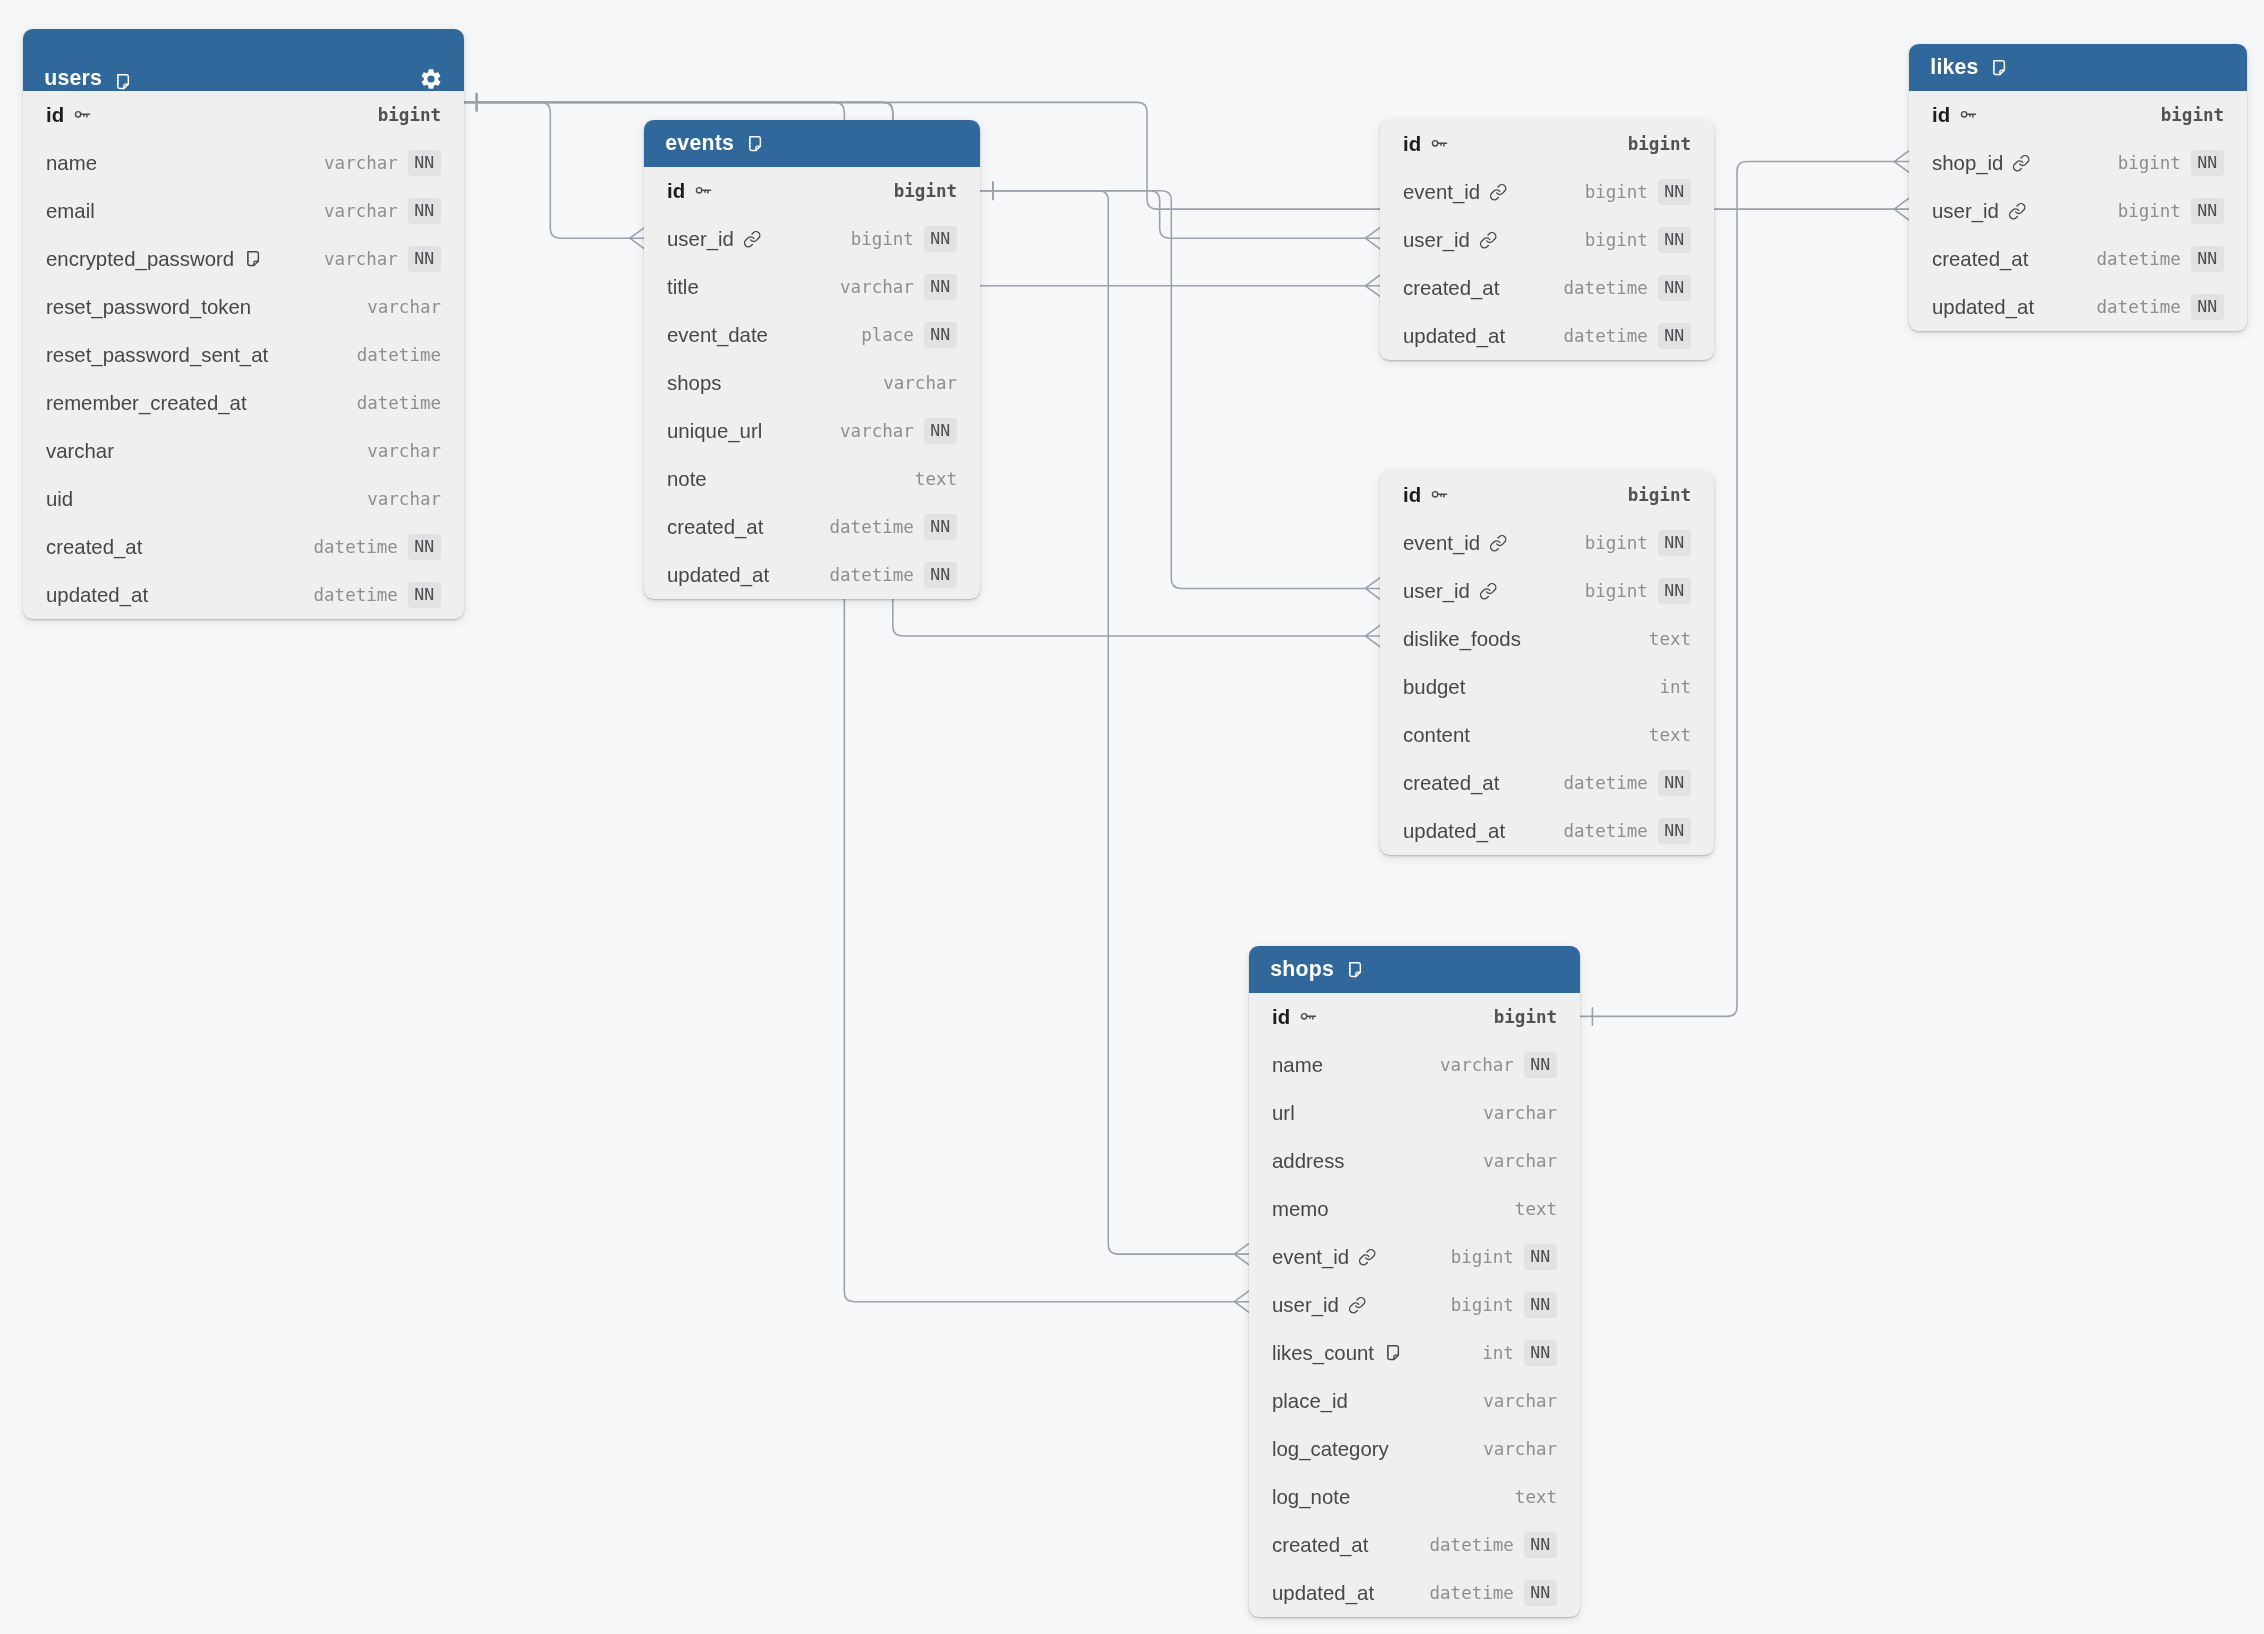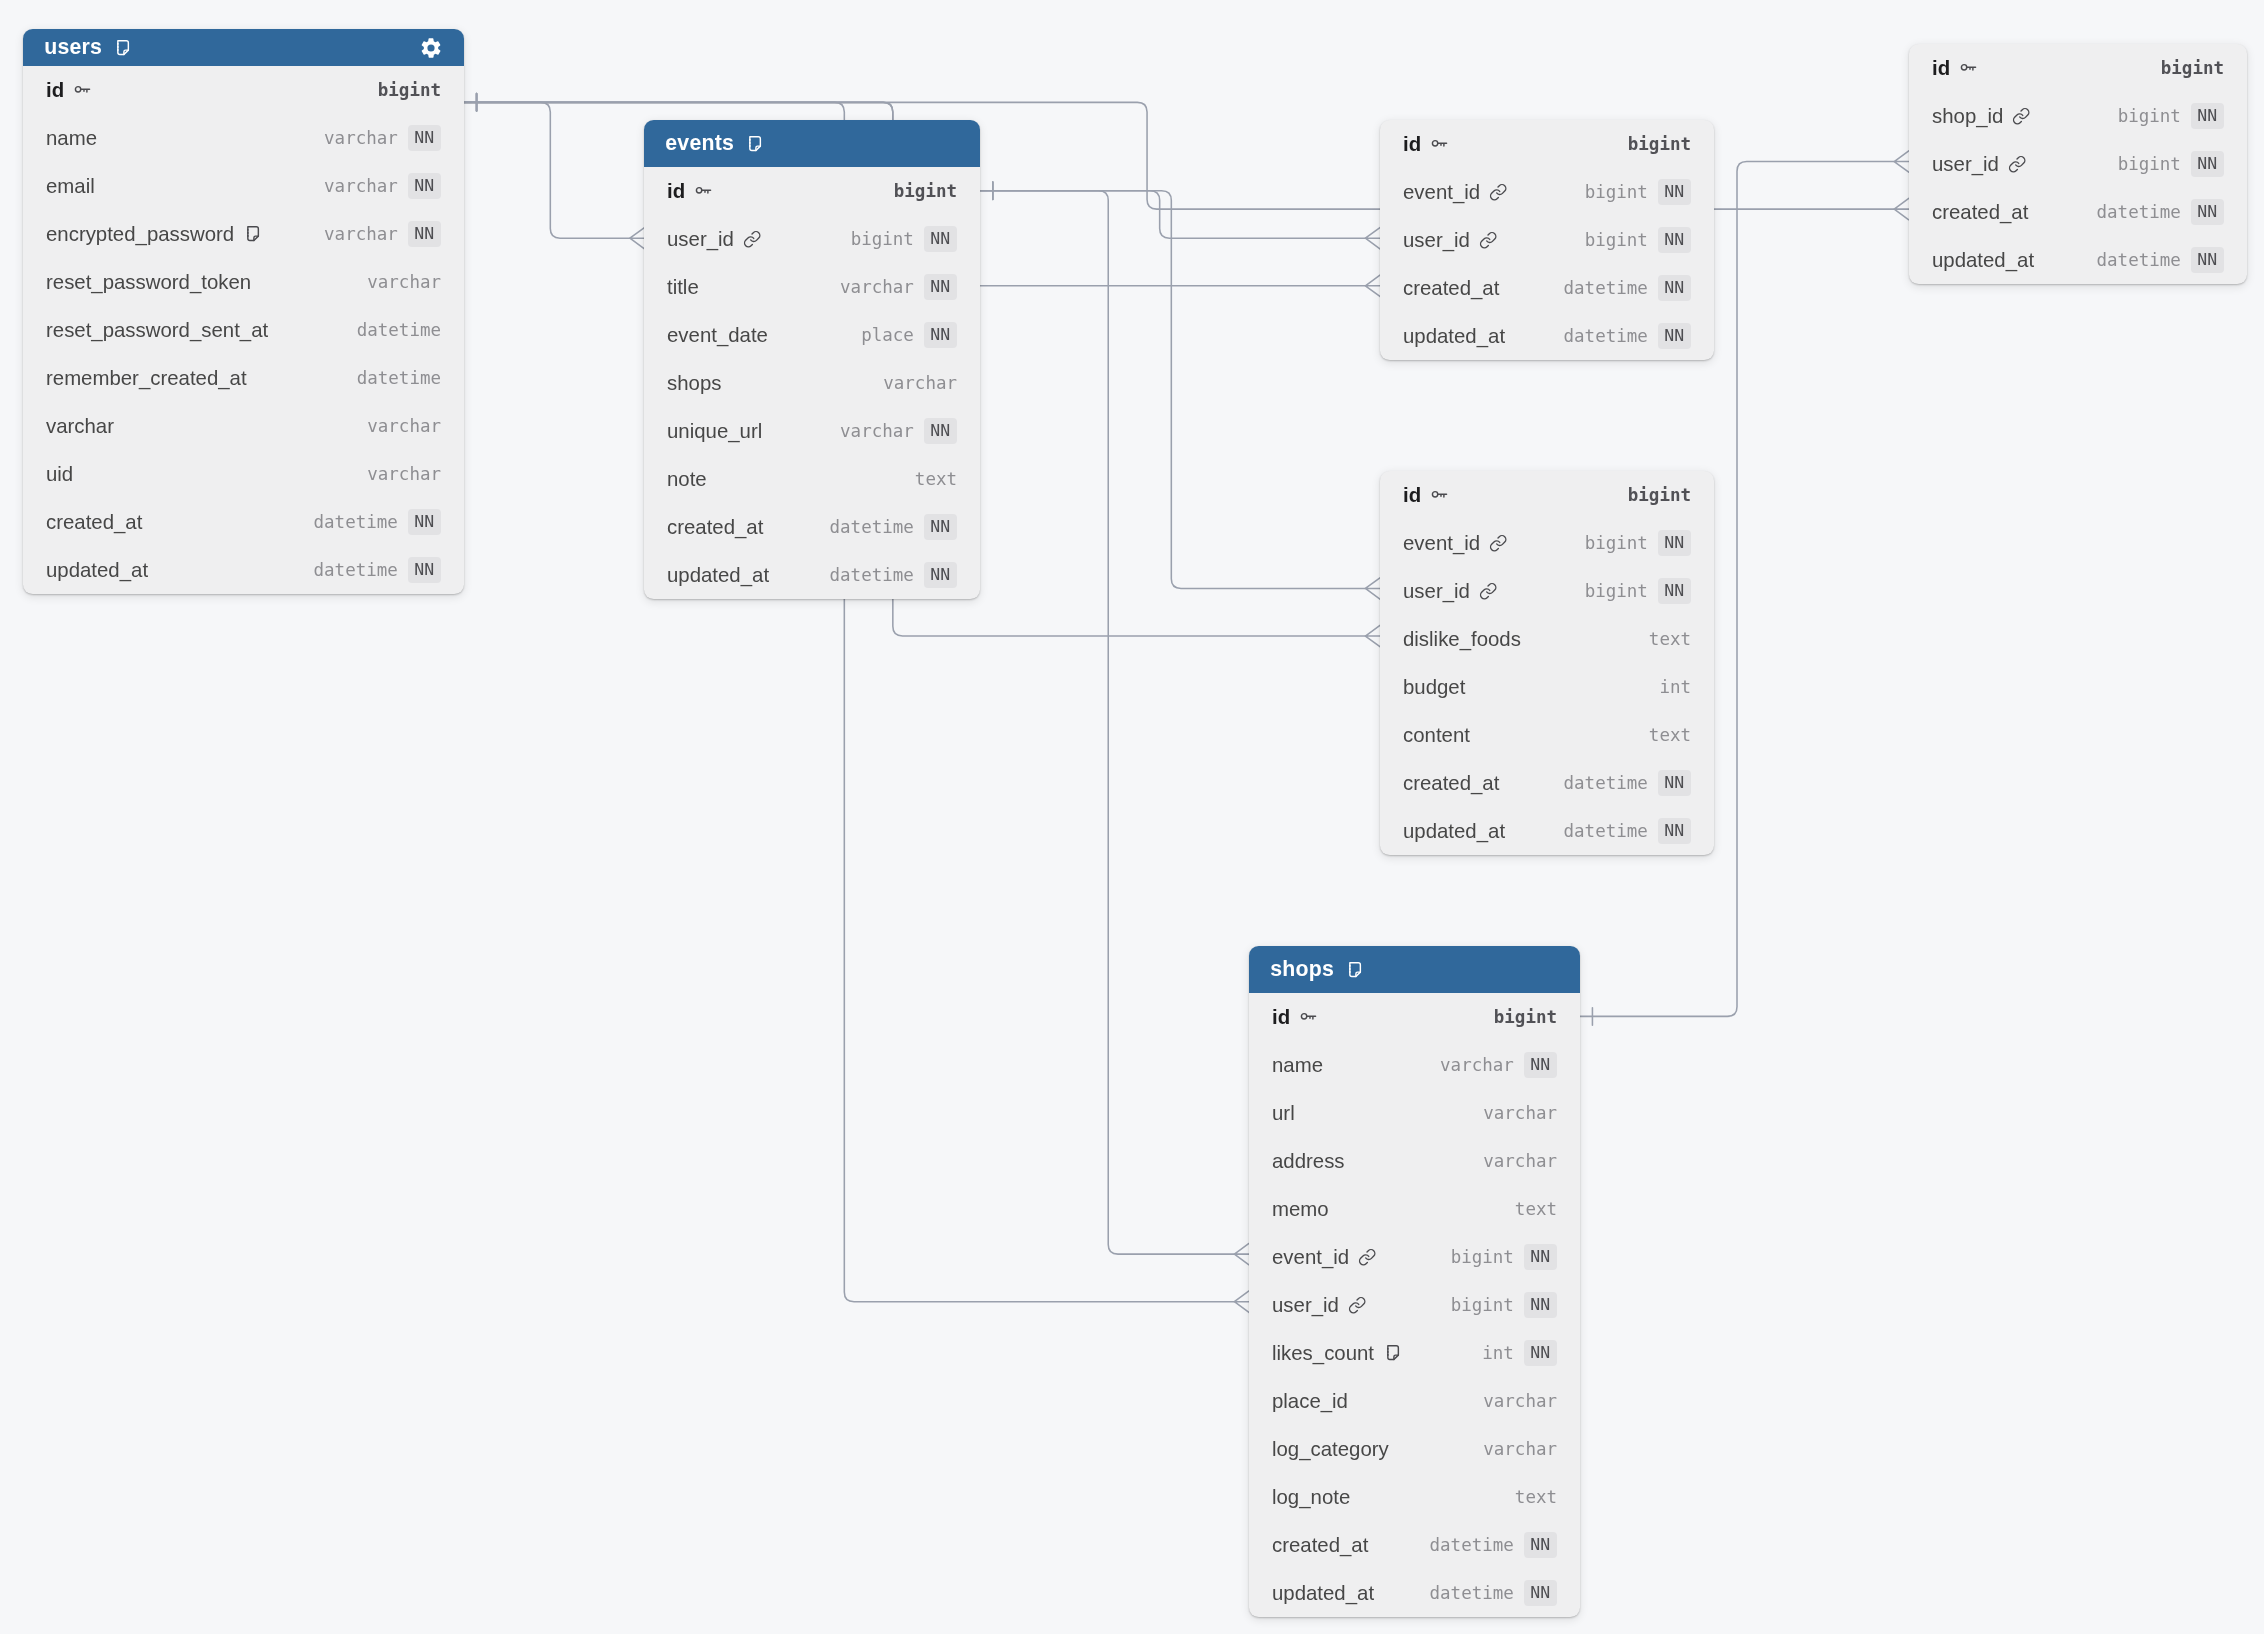--- a/index.html
+++ b/index.html
@@ -19,21 +19,21 @@
     box-shadow:0 1px 1.9px rgba(0,0,0,.22), 0 2.9px 9.7px rgba(0,0,0,.10);
   }
   .table-header{
     height:47px;
     background:#30689b;
     border-radius:9.7px 9.7px 0 0;
     display:flex;align-items:center;
     padding:0 21.3px;gap:10.7px;
     color:#ffffff;
   }
-  .table-card.tall-header .table-header{height:37px;}
+  .table-card.tall-header .table-header{height:62px;align-items:flex-end;}
   .t-title{font-size:21.3px;font-weight:700;letter-spacing:0.2px;}
   .icon{display:inline-flex;align-items:center;justify-content:center;line-height:0;}
   .icon svg{display:block;}
   .hdr-note{color:#ffffff;}
   .gear{margin-left:auto;color:#ffffff;}
   .rows{list-style:none;margin:0;padding:0;}
   .row{
     height:48px;
     display:flex;align-items:center;justify-content:space-between;
     padding:0 23px;gap:11.6px;
@@ -719,20 +719,31 @@
     </span>
     <span class="cell-right">
       <span class="col-type">datetime</span>
       <span class="nn">NN</span>
     </span>
   </li>
 </ul>
   </section>
 
   <section class="table-card" style="left: 1909px; top: 44px; width: 338px;">
+    <header class="table-header">
+      <span class="t-title">likes</span>
+      <span class="icon hdr-note">
+            <svg width="19.4" height="19.4" viewBox="0 0 24 24" fill="none" stroke="currentColor" stroke-width="1.8" stroke-linecap="round" stroke-linejoin="round">
+              <path d="M6 3.5h10.5a2.5 2.5 0 0 1 2.5 2.5v9l-5.5 5.5H8.5A2.5 2.5 0 0 1 6 18z"></path>
+              <path d="M13.5 20.5V17a2 2 0 0 1 2-2H19"></path>
+              <path d="M6 7.2h.02M6 11h.02M6 14.8h.02" stroke-width="2.2"></path>
+            </svg>
+          </span>
+
+    </header>
     <ul class="rows">
   <li class="row pk">
     <span class="cell-left">
       <span class="col-name">id</span>
       <span class="icon colicon">
                 <svg width="19.4" height="19.4" viewBox="0 0 24 24" fill="none" stroke="currentColor" stroke-width="1.8" stroke-linecap="round" stroke-linejoin="round">
                   <circle cx="6.3" cy="11.5" r="3.3"></circle>
                   <path d="M9.6 11.5H20.5M17.2 11.5v3.4M13.6 11.5v2.5"></path>
                 </svg>
               </span>

